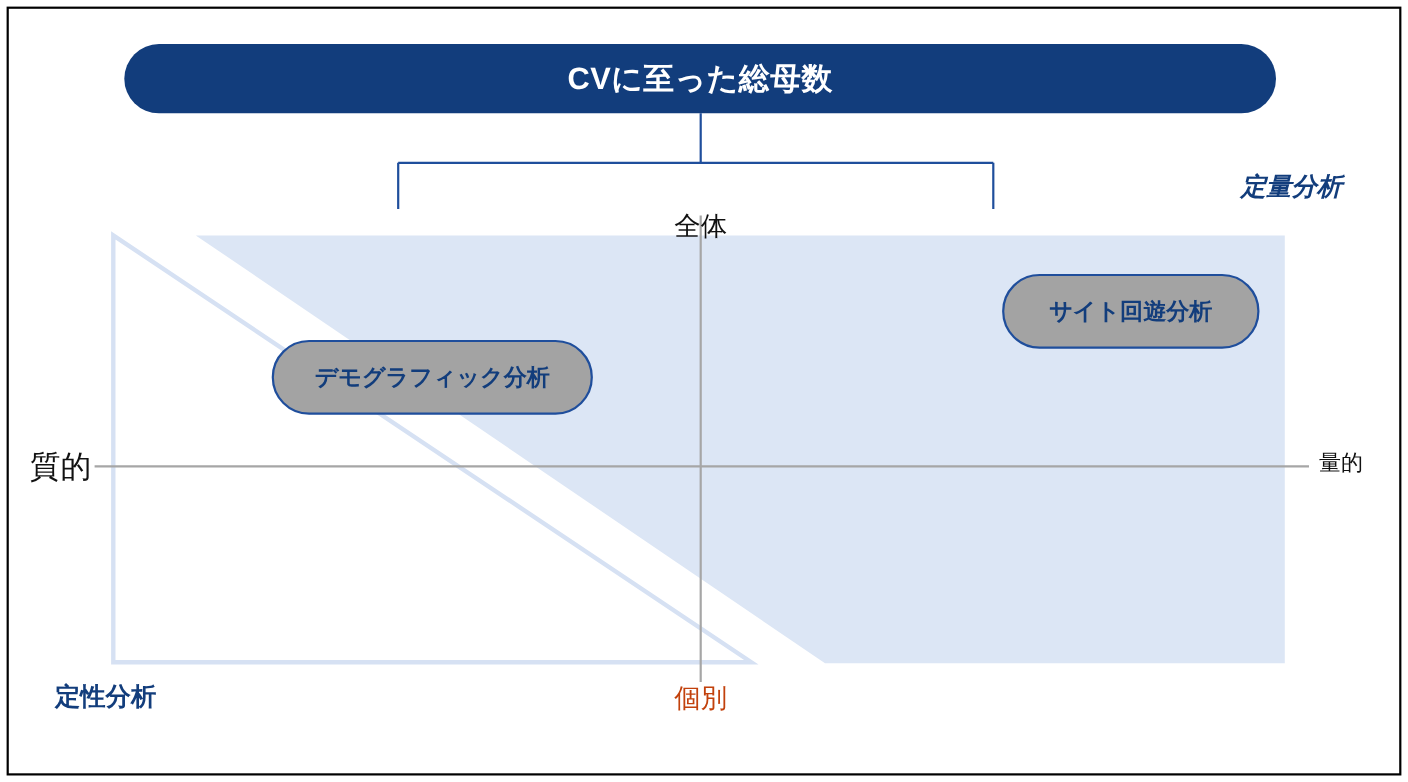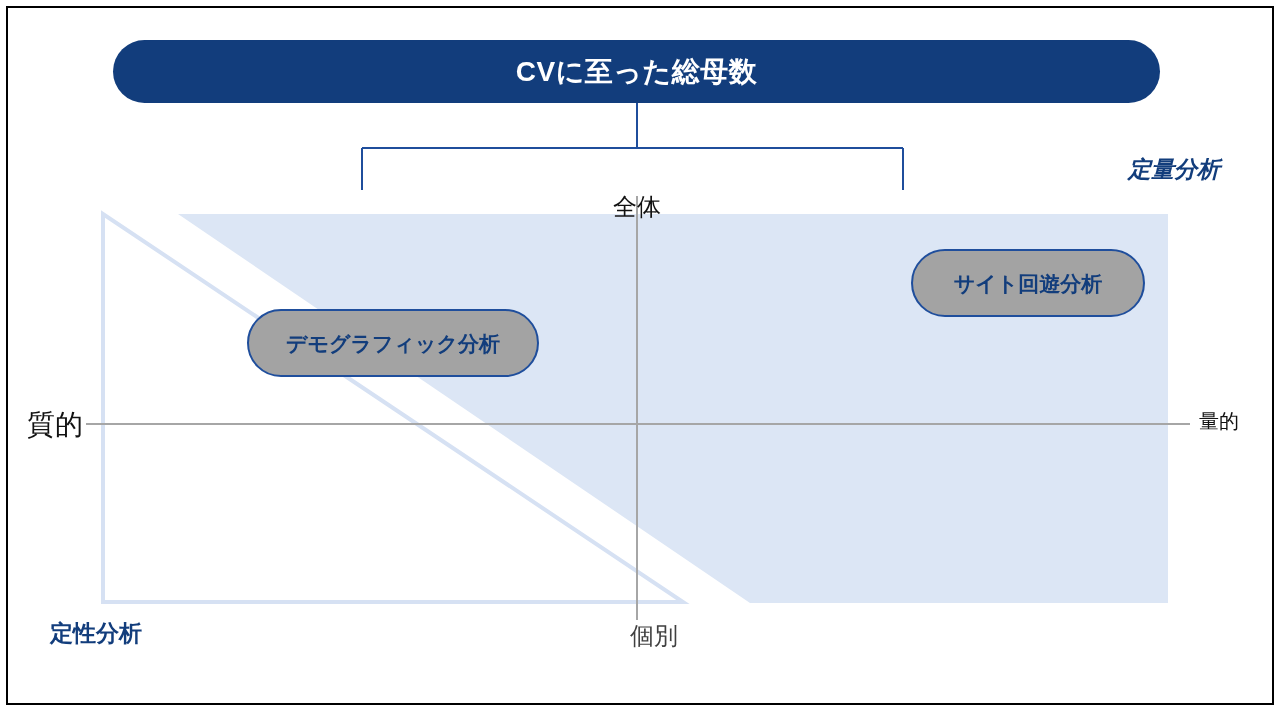--- a/index.html
+++ b/index.html
@@ -80,25 +80,25 @@
   }
   .txt-zentai {
     left: 637px;
     top: 163px;
     transform: translateX(-50%);
     font-size: 24px;
     color: #111111;
     margin-top: 32px;
   }
   .txt-kobetsu {
-    left: 654px;
+    left: 637px;
     top: 624px;
     transform: translateX(-50%);
     font-size: 24px;
-    color: #404040;
+    color: #c2410c;
   }
   .txt-shitsuteki {
     left: 27px;
     top: 411px;
     font-size: 28px;
     color: #111111;
   }
   .txt-ryouteki {
     left: 1199px;
     top: 411px;

